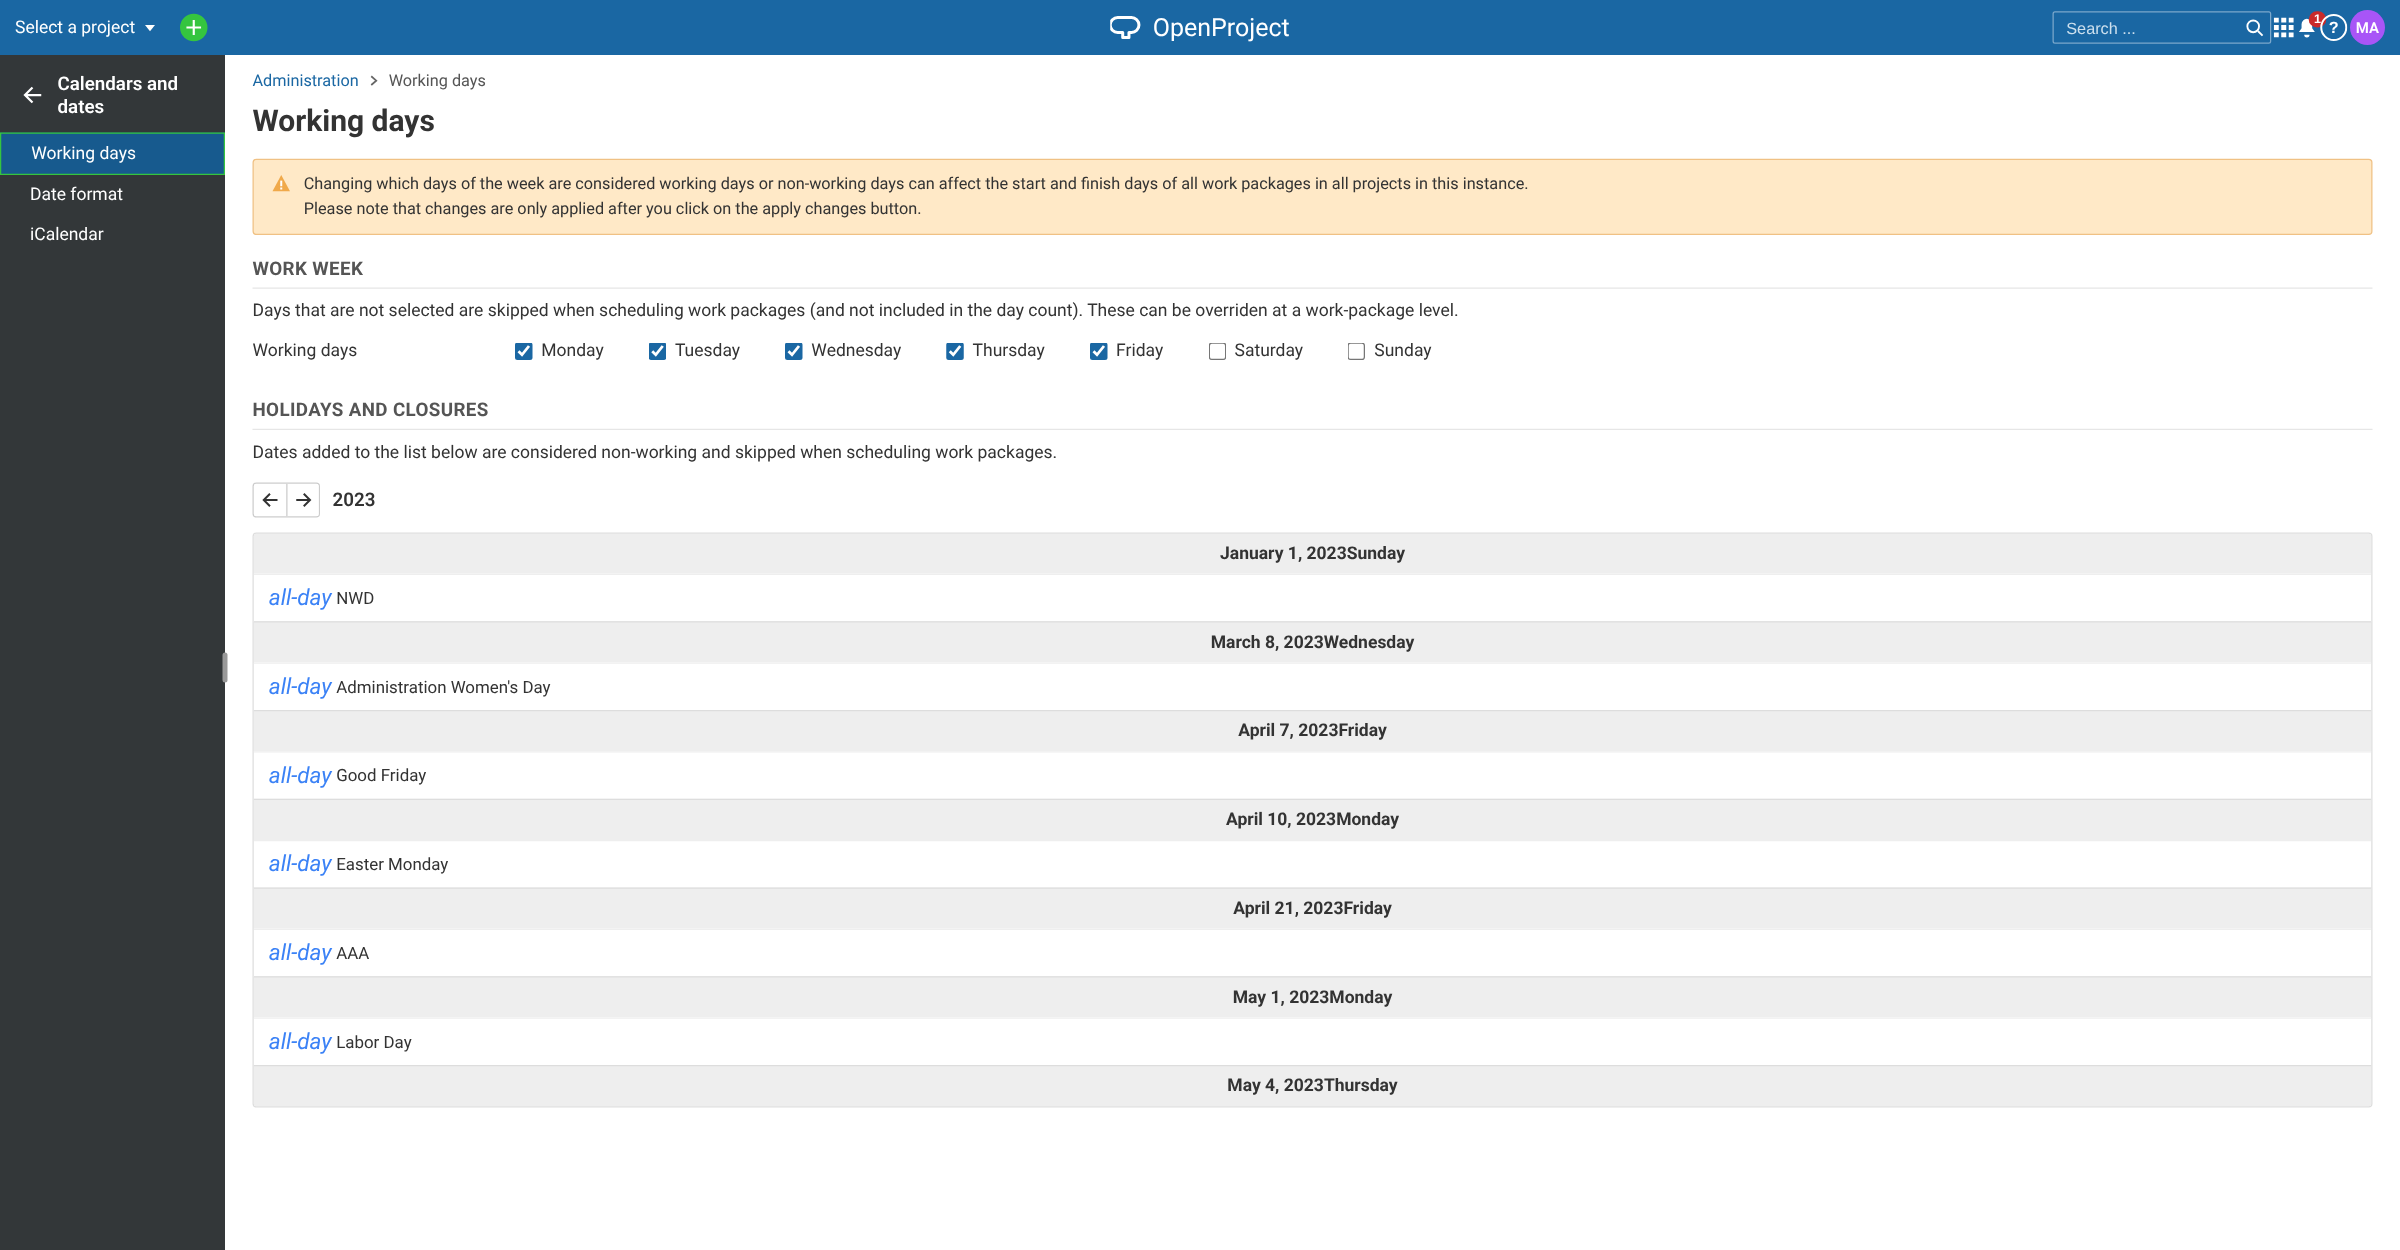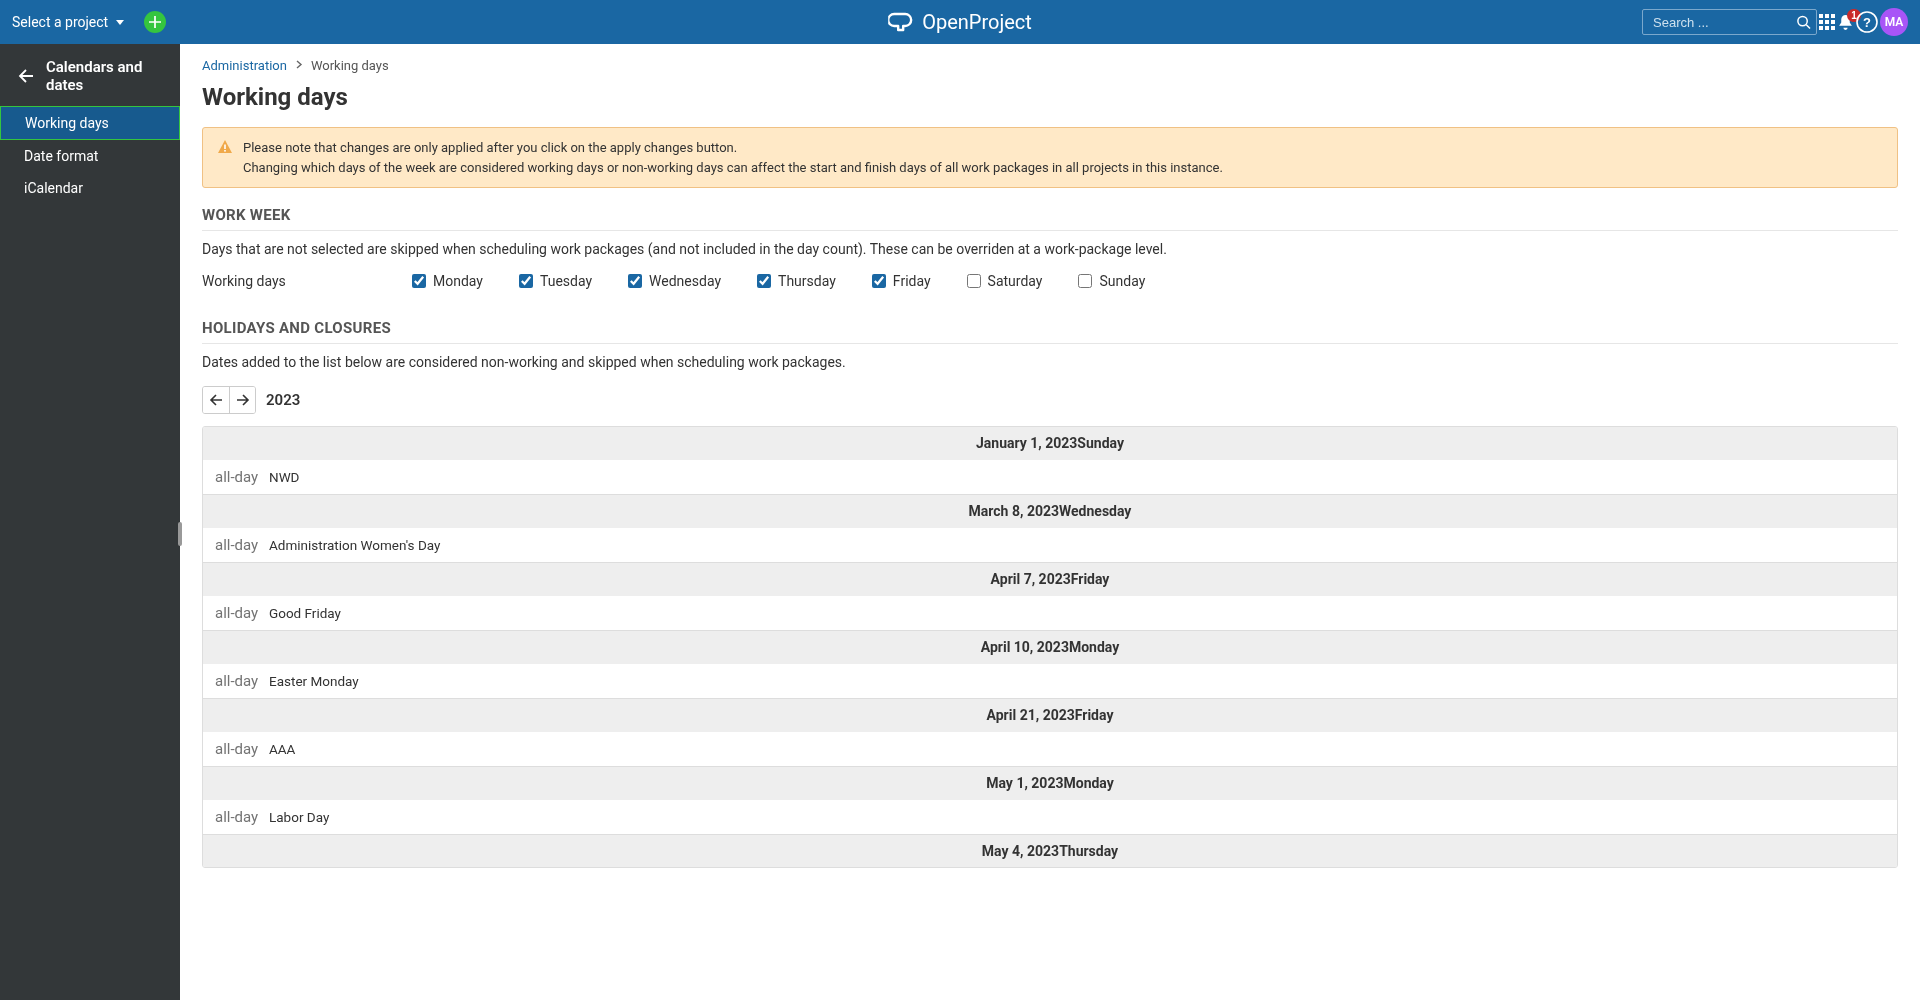--- a/index.html
+++ b/index.html
@@ -58,21 +58,21 @@
 .yn-btns { display: flex; border: 1px solid #ccc; border-radius: 3px; overflow: hidden; }
 .yn-btn { width: 26px; height: 26px; background: #fff; border: none; cursor: pointer; display: flex; align-items: center; justify-content: center; }
 .yn-btn + .yn-btn { border-left: 1px solid #ccc; }
 .year-label { font-size: 15px; font-weight: 600; }
 
 .holiday-table { border: 1px solid #ddd; border-radius: 3px; overflow: hidden; }
 .h-row { display: flex; align-items: center; padding: 8px 12px; font-size: 14px; }
 .h-date-row { background: #eeeeee; font-weight: 700; justify-content: center; border-top: 1px solid #ddd; }
 .h-date-row:first-child { border-top: none; }
 .h-entry-row { background: #fff; border-top: 1px solid #eee; }
-.h-time { width: 54px; color: #737373; font-size: 15px; }
+.h-time { width: 54px; color: #3b82f6; font-size: 18px; font-style: italic; }
 .h-name { color: #333; font-size: 13.5px; }
 </style>
 </head>
 <body>
 
 <div class="header">
   <div class="project-selector">
     <span>Select a project</span>
     <span class="chevron-down"></span>
   </div>
@@ -163,22 +163,22 @@
 
     <div class="warning-box">
       <span class="warning-icon">
         <svg width="16" height="16" viewBox="0 0 16 16">
             <path d="M8 1l7 13H1L8 1z" fill="#f0a94a"></path>
             <rect x="7.2" y="5.5" width="1.6" height="4.5" fill="#fff"></rect>
             <rect x="7.2" y="11" width="1.6" height="1.6" fill="#fff"></rect>
           </svg>
       </span>
       <div>
+        <div>Changing which days of the week are considered working days or non-working days can affect the start and finish days of all work packages in all projects in this instance.</div>
         <div>Please note that changes are only applied after you click on the apply changes button.</div>
-        <div>Changing which days of the week are considered working days or non-working days can affect the start and finish days of all work packages in all projects in this instance.</div>
       </div>
     </div>
 
     <div class="section-title">WORK WEEK</div>
     <div class="section-desc">Days that are not selected are skipped when scheduling work packages (and not included in the day count). These can be overriden at a work-package level.</div>
     <div class="workweek-row">
       <div class="workweek-label">Working days</div>
       <div class="days-group" id="days-group">
           <label class="day-check">
             <input type="checkbox" checked="" style="">

